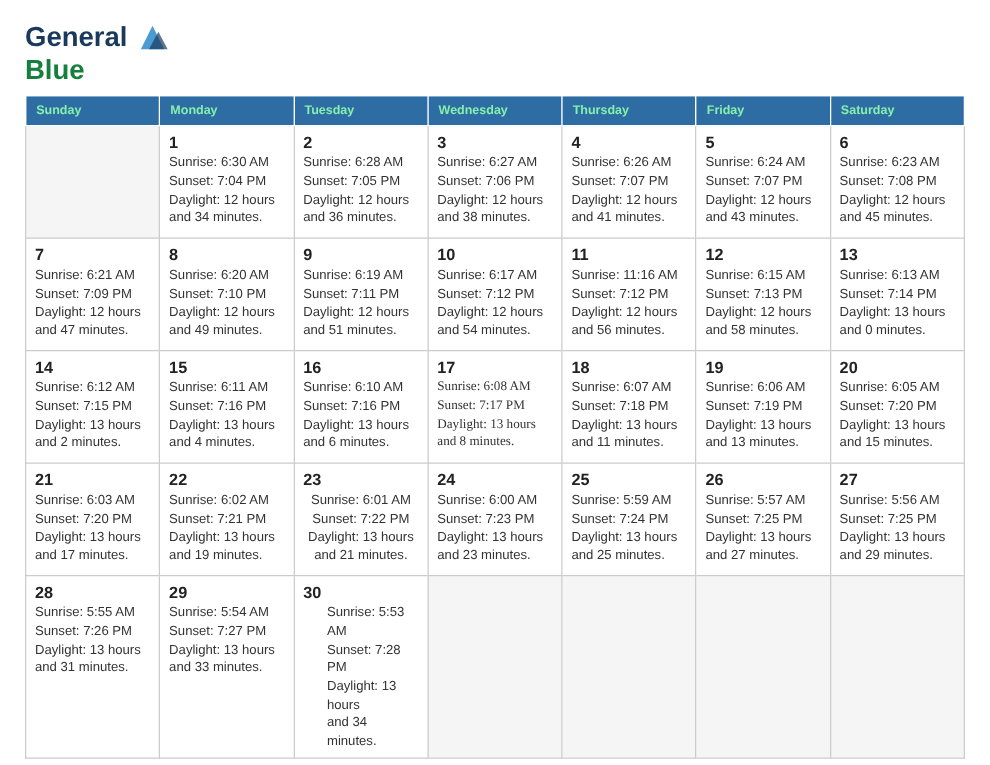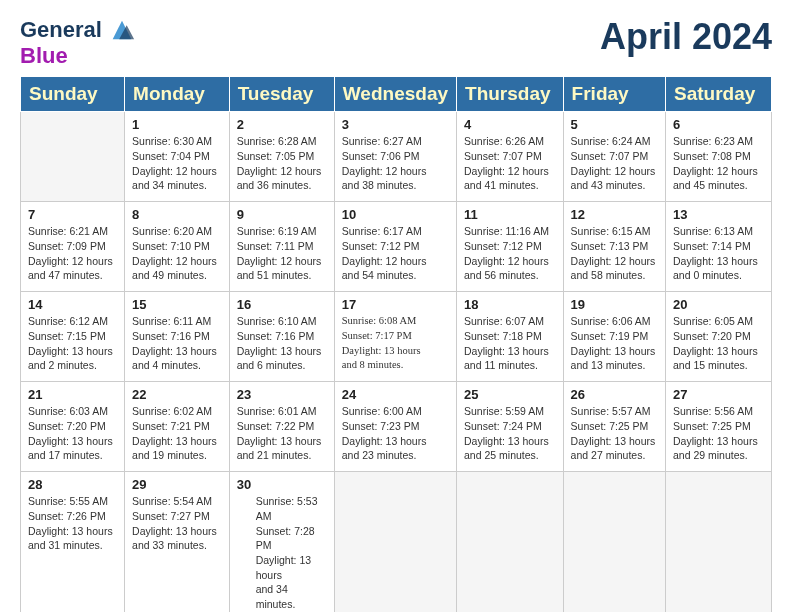--- a/index.html
+++ b/index.html
@@ -47,24 +47,24 @@
       color: #555;
     }
     .calendar {
       width: 100%;
       border-collapse: collapse;
       margin-top: 8px;
       font-size: 11px;
     }
     .calendar th {
       background-color: #2e6da4;
-      color: #fef9c3;
+      color: #86efac;
       text-align: left;
       padding: 6px 8px;
-      font-size: 19px;
+      font-size: 10px;
       font-weight: bold;
       border: 1px solid #fff;
     }
     .calendar td {
       vertical-align: top;
       padding: 5px 7px;
       border: 1px solid #ccc;
       width: calc(100%/7);
       min-height: 80px;
       background: #fff;
@@ -94,25 +94,24 @@
   <div class="header-top">
     <div class="logo">
       <div>
         <div style="display:flex;align-items:center;gap:2px;">
           <span class="logo-text">General</span>
           <svg class="logo-icon" viewBox="0 0 30 30">
             <polygon points="5,25 15,5 25,25" fill="#4a9ad4"></polygon>
             <polygon points="12,25 20,10 28,25" fill="#1a3a5c" opacity="0.7"></polygon>
           </svg>
         </div>
-        <span class="logo-text" style="color:#a21caf;">Blue</span>
+        <span class="logo-text" style="color:#15803d;">Blue</span>
       </div>
     </div>
     <div class="title-area">
-      <div class="main-title">April 2024</div>
     </div>
   </div>
 
   <table class="calendar">
     <thead>
       <tr>
 
       <th>Sunday</th>
           <th>Monday</th>
           <th>Tuesday</th>
@@ -281,21 +280,21 @@
           </td>
           <td>
             <div class="day-num">22</div>
             <div class="day-info" style="white-space: pre-line;">Sunrise: 6:02 AM
 Sunset: 7:21 PM
 Daylight: 13 hours
 and 19 minutes.</div>
           </td>
           <td>
             <div class="day-num">23</div>
-            <div class="day-info" style="white-space: pre-line;">Sunrise: 6:01 AM
+            <div class="day-info" style="white-space: pre-line; text-align: center;">Sunrise: 6:01 AM
 Sunset: 7:22 PM
 Daylight: 13 hours
 and 21 minutes.</div>
           </td>
           <td>
             <div class="day-num">24</div>
             <div class="day-info" style="white-space: pre-line;">Sunrise: 6:00 AM
 Sunset: 7:23 PM
 Daylight: 13 hours
 and 23 minutes.</div>

